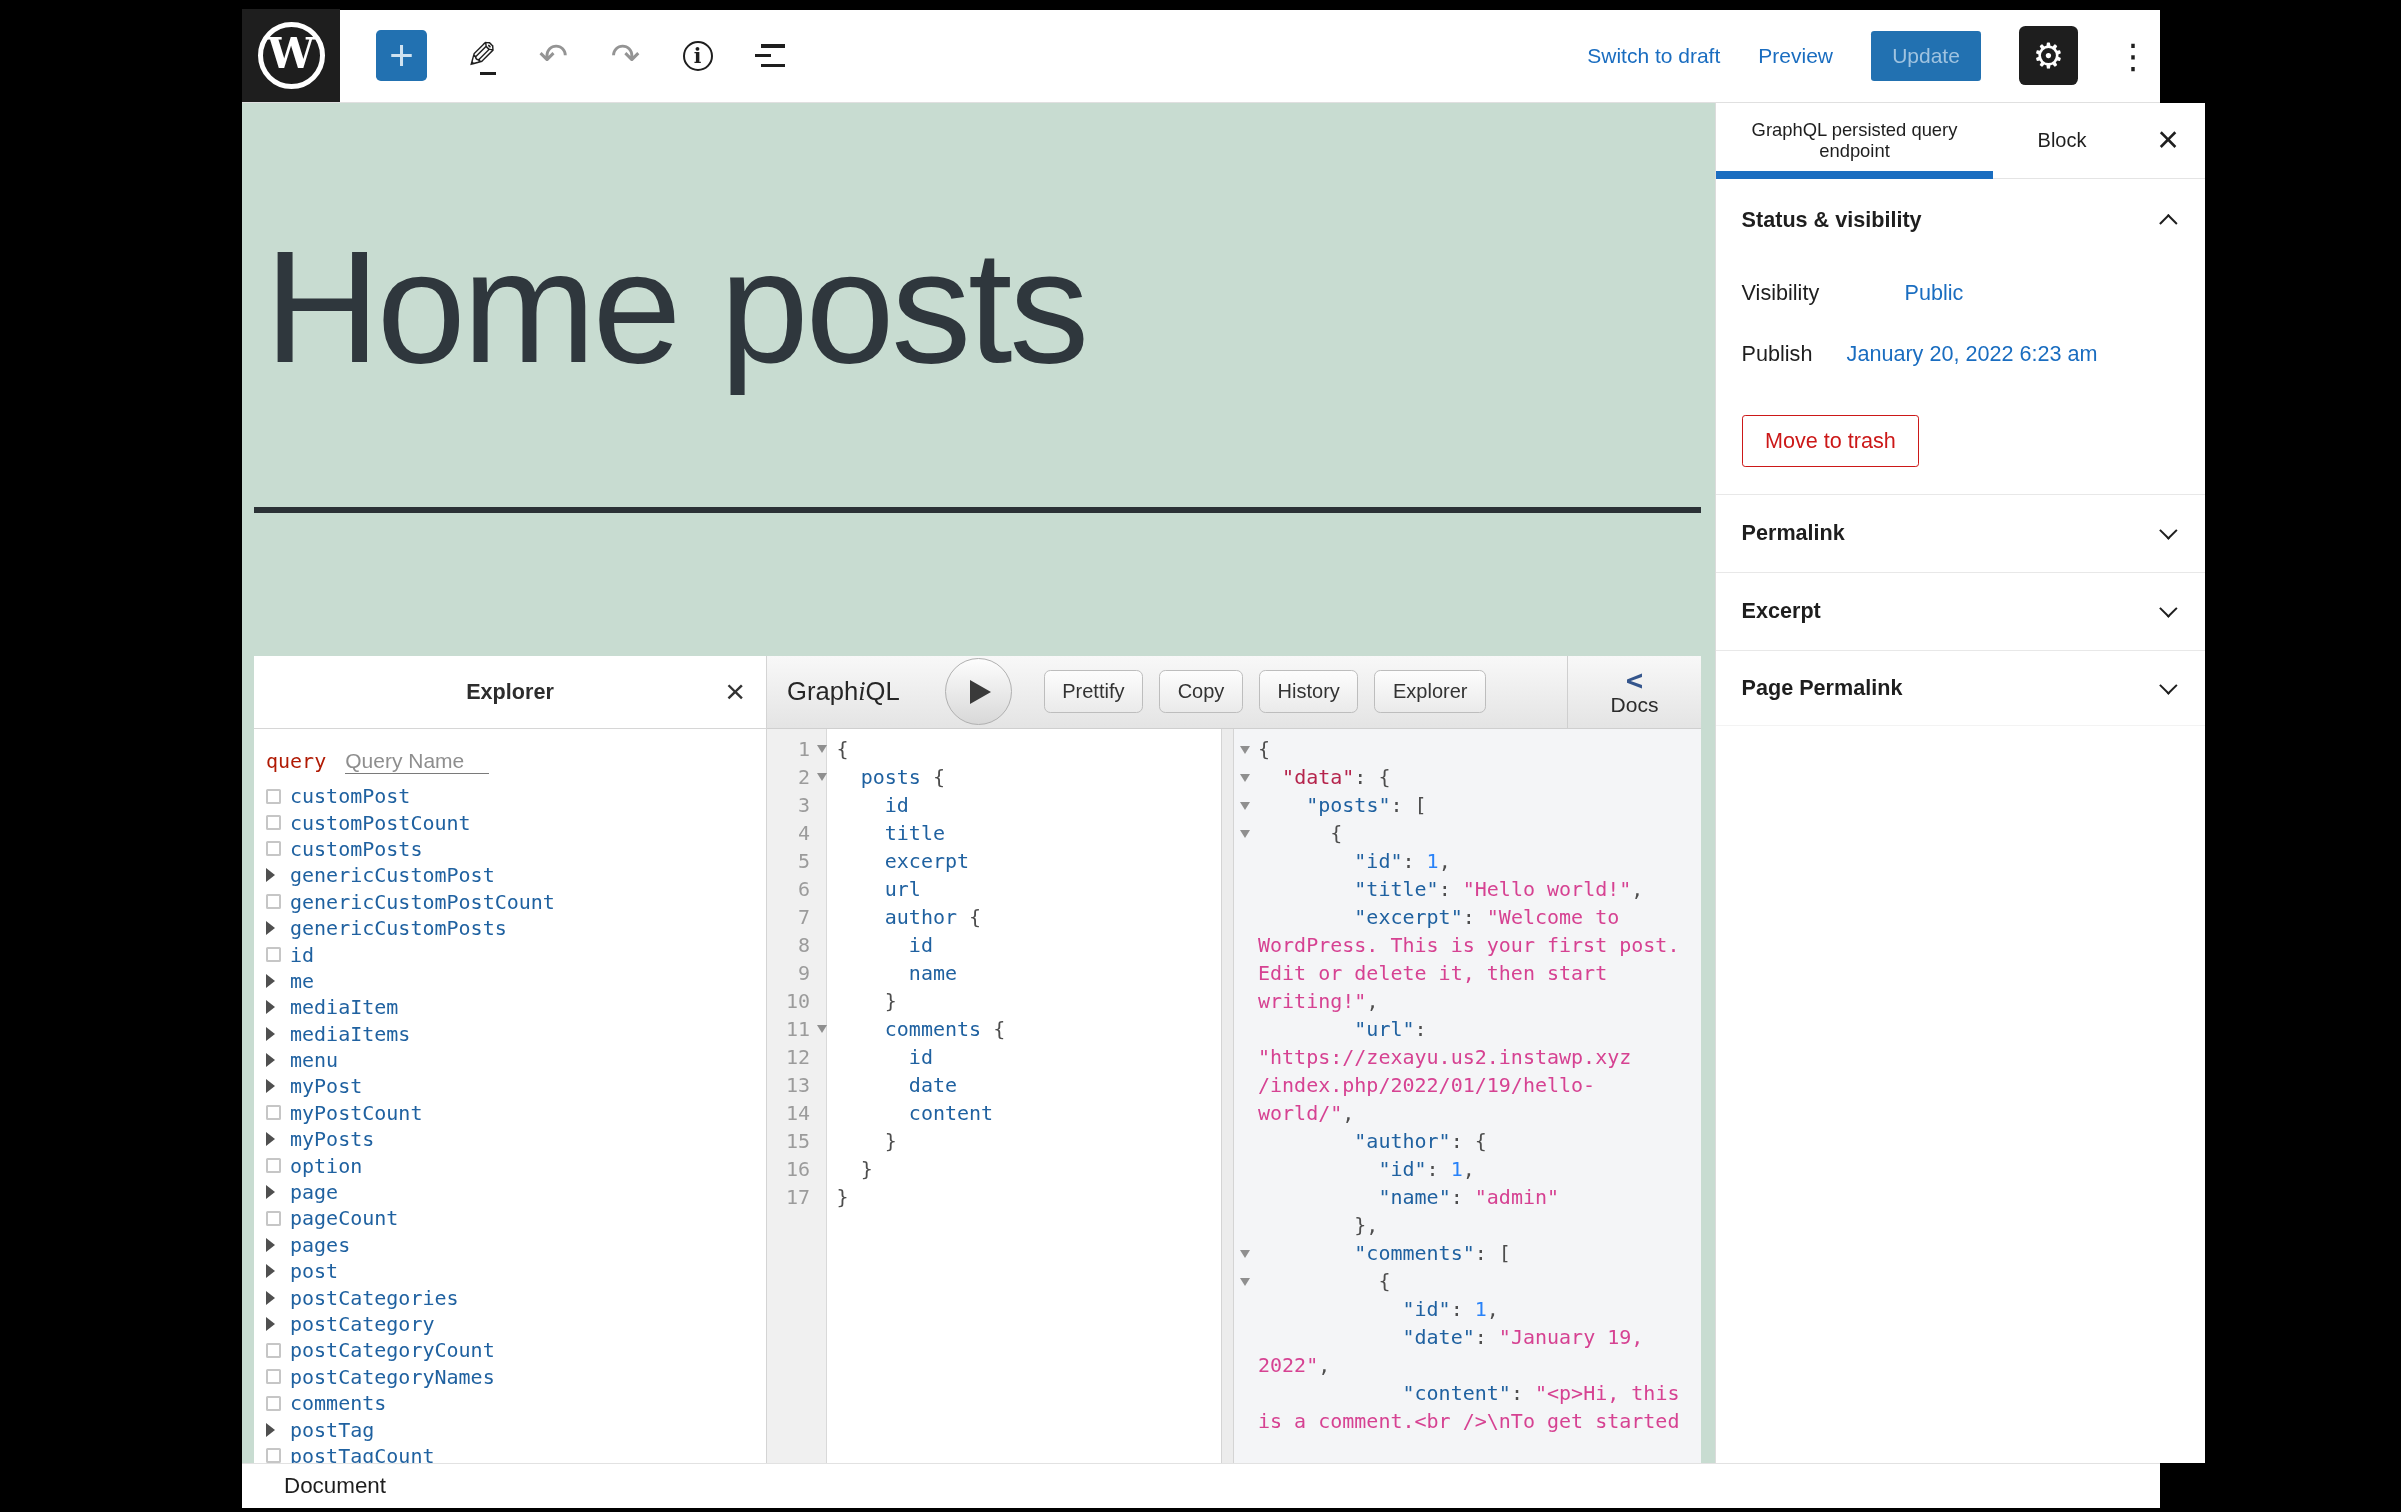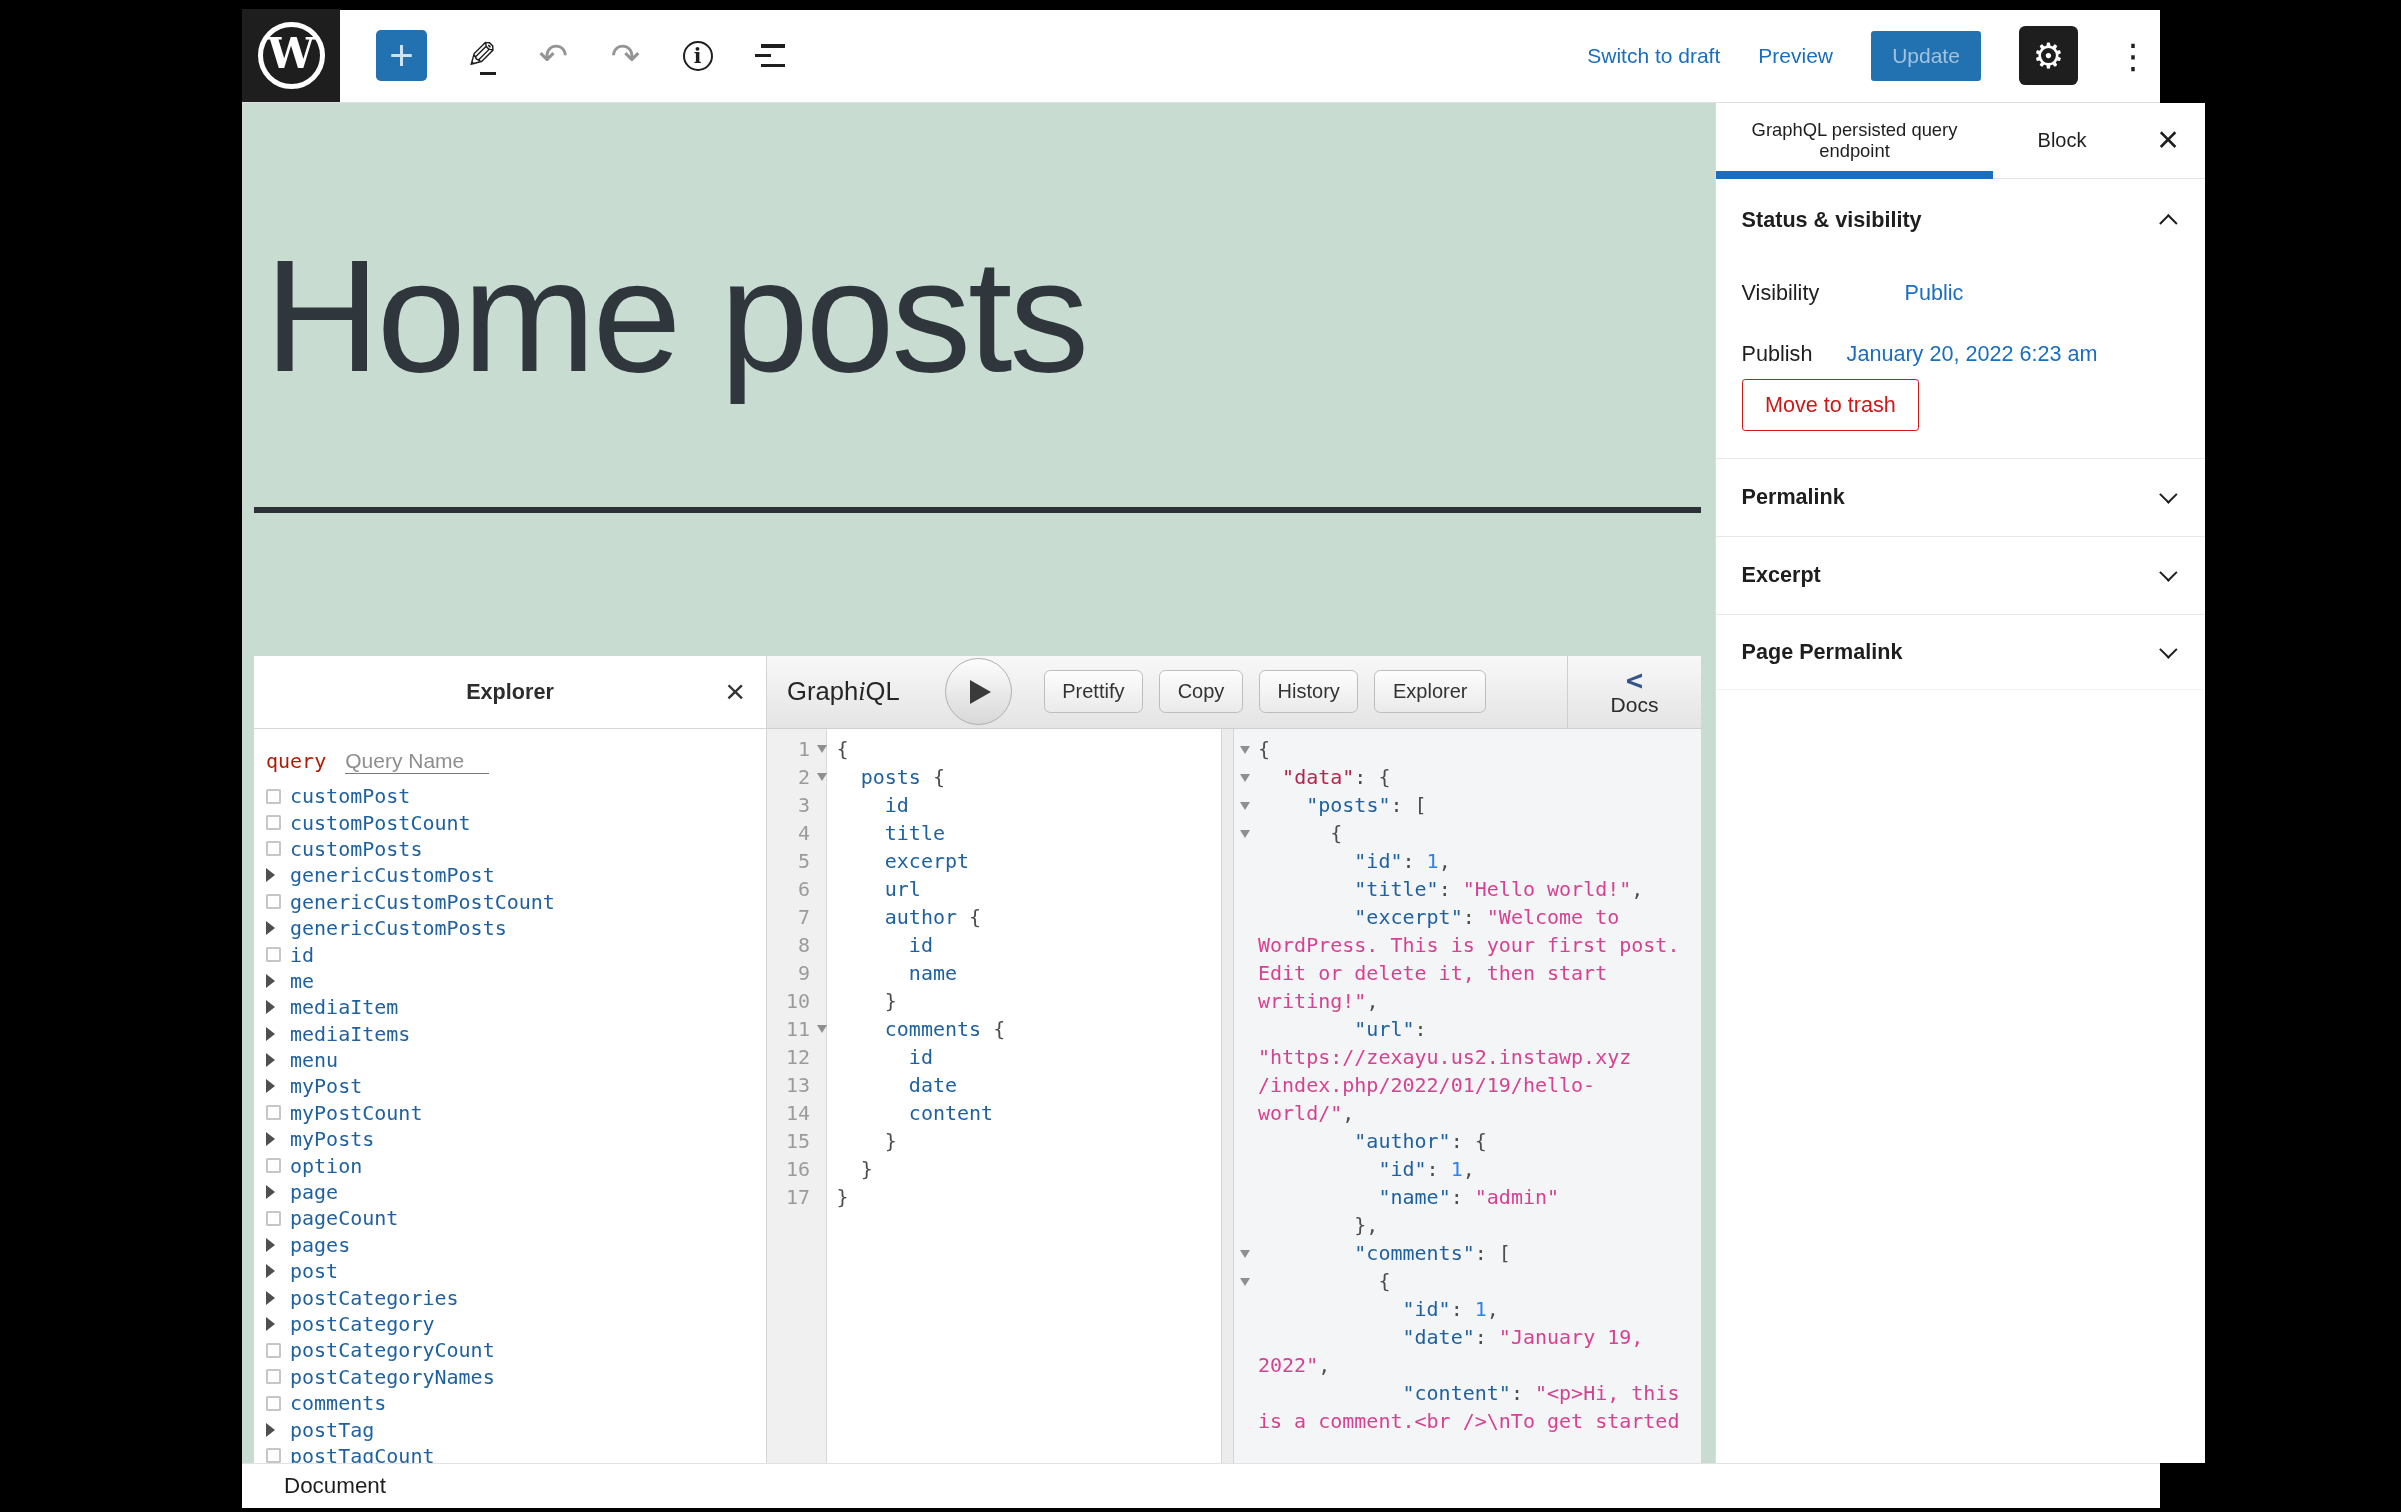--- a/index.html
+++ b/index.html
@@ -27,21 +27,21 @@
   .lv3 { left:6.4px; right:0; top:21px; }
   .tb-right { margin-left:auto; display:flex; align-items:center; gap:38px; padding-right:20px; }
   .tb-link { color:#1a6dc0; font-size:21px; cursor:pointer; }
   .update-btn { width:110px; height:50px; background:#2271b1; border-radius:3.2px; color:#9fc3e0; font-size:21px; display:flex; align-items:center; justify-content:center; }
   .gear-btn { width:59px; height:59px; background:#1e1e1e; border-radius:6.4px; color:#fff; font-size:35px; display:flex; align-items:center; justify-content:center; }
   .dots { font-size:34px; color:#1e1e1e; width:24px; text-align:center; }
 
   
   .main-row { flex:1 1 auto; display:flex; min-height:0; }
   .canvas { width:1473px; flex:0 0 1473px; background:#c8dcd1; position:relative; overflow:hidden; }
-  .page-title { position:absolute; left:22.4px; top:120px; font-size:160px; font-weight:300; letter-spacing:-3.2px; color:#2f373d; line-height:1.05;margin-top:9px; }
+  .page-title { position:absolute; left:22.4px; top:120px; font-size:160px; font-weight:300; letter-spacing:-3.2px; color:#2f373d; line-height:1.05; }
   .separator { position:absolute; left:12px; top:404px; width:1447px; height:6.4px; background:#2b3136; }
 
   
   .gql { position:absolute; left:12px; top:553px; width:1447px; height:1024px; background:#f97316; display:flex; overflow:hidden; }
   .ex-panel { width:513px; flex:0 0 513px; border-right:0.8px solid #d4d4d4; display:flex; flex-direction:column; background:#fff; }
   .ex-header { height:73px; flex:0 0 73px; border-bottom:0.8px solid #d6d6d6; display:flex; align-items:center; justify-content:center; position:relative; }
   .ex-title { font-weight:bold; font-size:21.6px; color:#2d2d2d; }
   .ex-close { position:absolute; right:21px; top:0; height:100%; display:flex; align-items:center; font-size:34px; font-weight:300; color:#333; }
   .ex-list { flex:1 1 auto; overflow:hidden; padding:20px 0 0 12px; font-family:"DejaVu Sans Mono",monospace; font-size:20px; }
   .ex-qrow { display:flex; align-items:baseline; height:26.4px; margin-bottom:8px; }
@@ -93,21 +93,21 @@
   .panel1 { border-bottom:1.6px solid #e8e8e8; padding:19px 25.6px 27px 25.6px; }
   .p-head { display:flex; align-items:center; justify-content:space-between; height:45px; font-size:21.6px; font-weight:600; color:#1e1e1e; }
   .chev { width:12.8px; height:12.8px; border-right:2.4px solid #1e1e1e; border-bottom:2.4px solid #1e1e1e; margin-right:4.8px; }
   .chev-up { transform:rotate(-135deg); margin-top:6.4px; }
   .chev-down { transform:rotate(45deg); margin-top:-4.8px; }
   .sb-row { display:flex; align-items:center; margin-top:37px; font-size:21.6px; }
   .sb-row.pub { margin-top:35px; }
   .sb-label { color:#1e1e1e; width:163px; flex:0 0 163px; }
   .sb-label.tight { width:105px; flex:0 0 105px; }
   .sb-link { color:#1a6dc0; white-space:nowrap; }
-  .trash-btn { display:inline-block; margin-top:12px; padding:12px 22.4px; border:1.6px solid #cc1818; border-radius:3.2px; color:#cc1818; font-size:21.6px; }
+  .trash-btn { display:inline-block; margin-top:48px; padding:12px 22.4px; border:1.6px solid #cc1818; border-radius:3.2px; color:#cc1818; font-size:21.6px; }
   .sec-row { height:78px; display:flex; align-items:center; justify-content:space-between; padding:0 25.6px; border-bottom:1.6px solid #e8e8e8; font-size:21.6px; font-weight:600; color:#1e1e1e; }
   .sec-row.last { border-bottom:1.6px solid #f3f3f3; height:75px; }
 
   
   .breadcrumb { height:45px; flex:0 0 45px; border-top:1.6px solid #e2e2e2; background:#fff; display:flex; align-items:center; padding-left:42px; font-size:22.4px; color:#1e1e1e; }
 </style>
 </head>
 <body>
 
 <div id="app">

